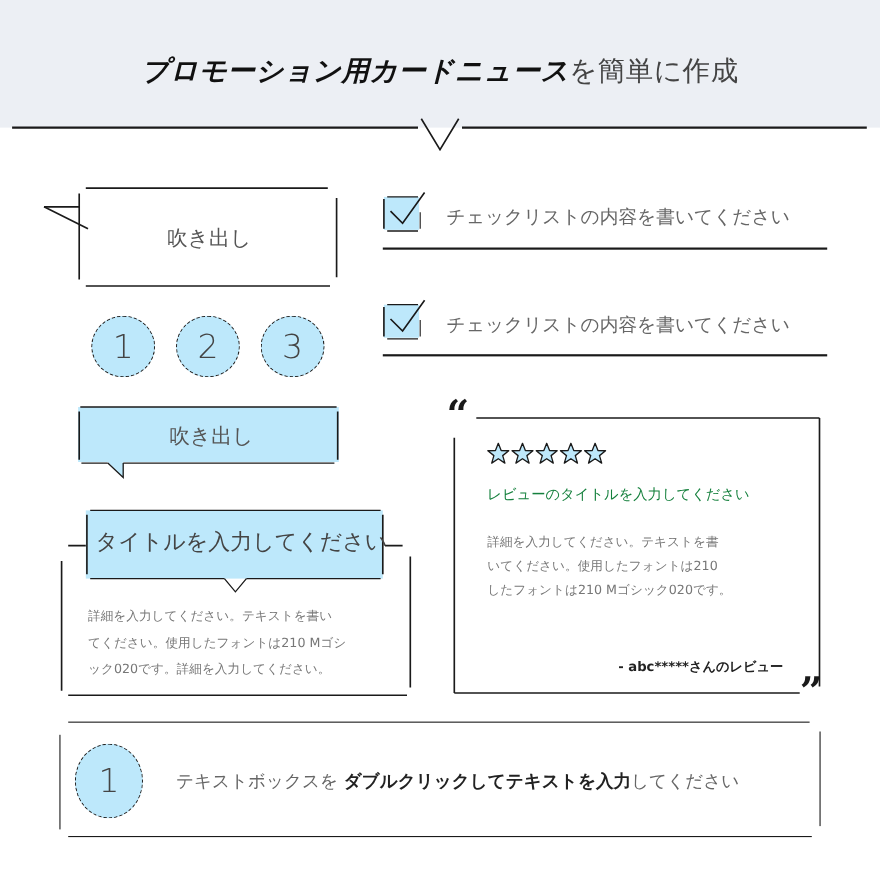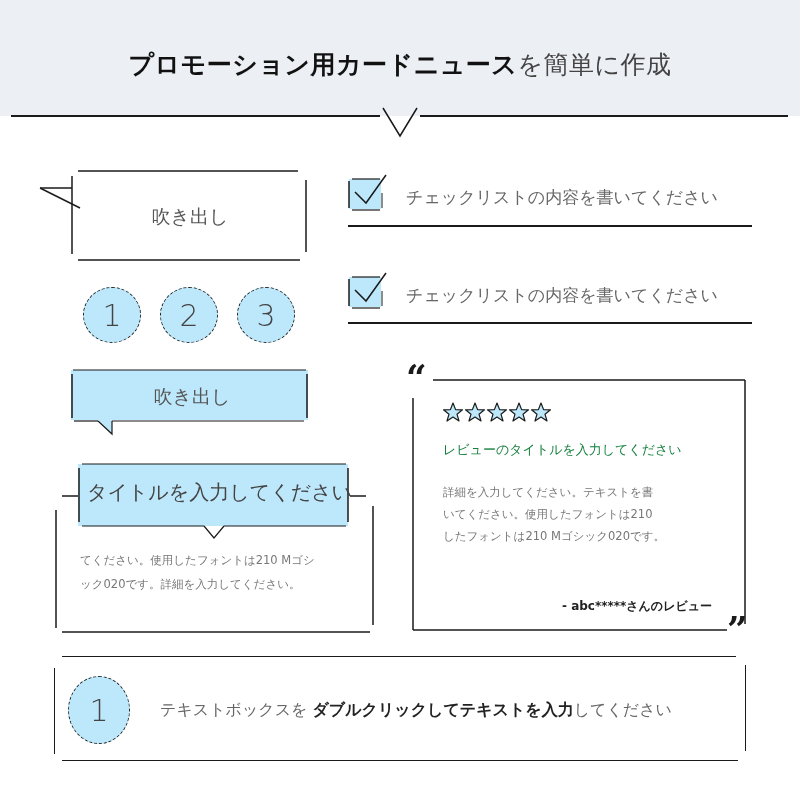--- a/index.html
+++ b/index.html
@@ -1,21 +1,21 @@
 <!DOCTYPE html>
 <html><head>
 <meta charset="utf-8">
 <style>
   html, body { margin:0; padding:0; }
   body { width:800px; height:800px; position:relative; background:#ffffff; overflow:hidden;
          font-family: "DejaVu Sans", "Liberation Sans", sans-serif; color:#555; }
   .abs { position:absolute; }
   .header-band { left:0; top:0; width:800px; height:116px; background:#eceff4; }
   .header-title { left:0; top:48px; width:800px; text-align:center; font-size:25px; color:#222; letter-spacing:0.5px; }
-  .header-title b { font-weight:bold; color:#111; }
+  .header-title b { font-weight:bold; color:#111;font-style:italic; }
   .header-title span.light { font-weight:normal; color:#444; }
   .hline { height:0; border-top:2px solid #1a1a1a; }
   .vline { width:0; border-left:2px solid #1a1a1a; }
   .circle { border-radius:50%; background:#bde8fb; border:1.5px dashed #222; box-sizing:border-box;
             display:flex; align-items:center; justify-content:center; color:#444; font-weight:300; }
   .small-text { font-size:11.5px; line-height:24px; color:#777; }
 </style>
 </head>
 <body>
 
@@ -73,20 +73,21 @@
 
   <line x1="10" y1="36" x2="26" y2="36" stroke="#1a1a1a" stroke-width="1.5"></line>
   <line x1="298" y1="36" x2="314" y2="36" stroke="#1a1a1a" stroke-width="1.5"></line>
 
   <line x1="4" y1="50" x2="4" y2="168" stroke="#1a1a1a" stroke-width="1.5"></line>
   <line x1="321" y1="46" x2="321" y2="165" stroke="#1a1a1a" stroke-width="1.5"></line>
   <line x1="10" y1="172" x2="318" y2="172" stroke="#1a1a1a" stroke-width="1.5"></line>
 </svg>
 <div class="abs" style="left:78px;top:479px;width:283px;text-align:center;font-size:20px;color:#444;white-space:nowrap;">タイトルを入力してください</div>
 <div class="abs small-text" style="left:80px;top:548px;width:290px;">
+  <div>詳細を入力してください。テキストを書い</div>
   <div>てください。使用したフォントは210 Mゴシ</div>
   <div>ック020です。詳細を入力してください。</div>
 </div>
 
 <svg class="abs" style="left:346px;top:173px;" width="42" height="40">
   <rect x="3" y="6" width="32" height="30" fill="#bde8fb"></rect>
   <line x1="6" y1="6" x2="34" y2="6" stroke="#1a1a1a" stroke-width="1.2"></line>
   <line x1="3" y1="8" x2="3" y2="35" stroke="#1a1a1a" stroke-width="1.5"></line>
   <line x1="6" y1="37" x2="34" y2="37" stroke="#1a1a1a" stroke-width="1.2"></line>
   <line x1="36" y1="20" x2="36" y2="35" stroke="#1a1a1a" stroke-width="1"></line>

